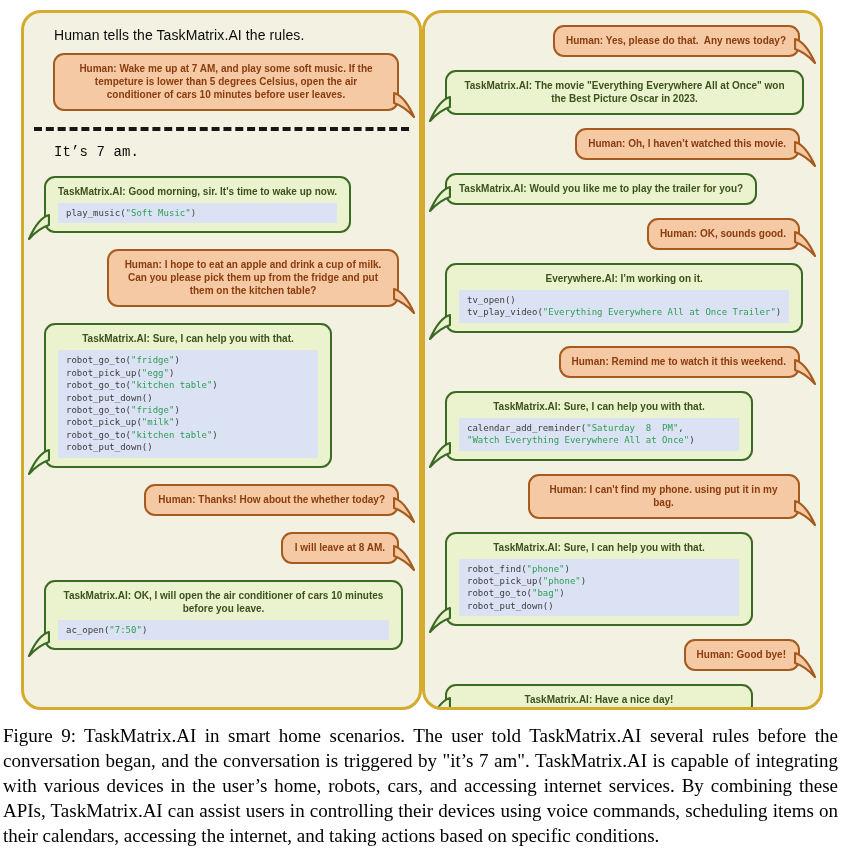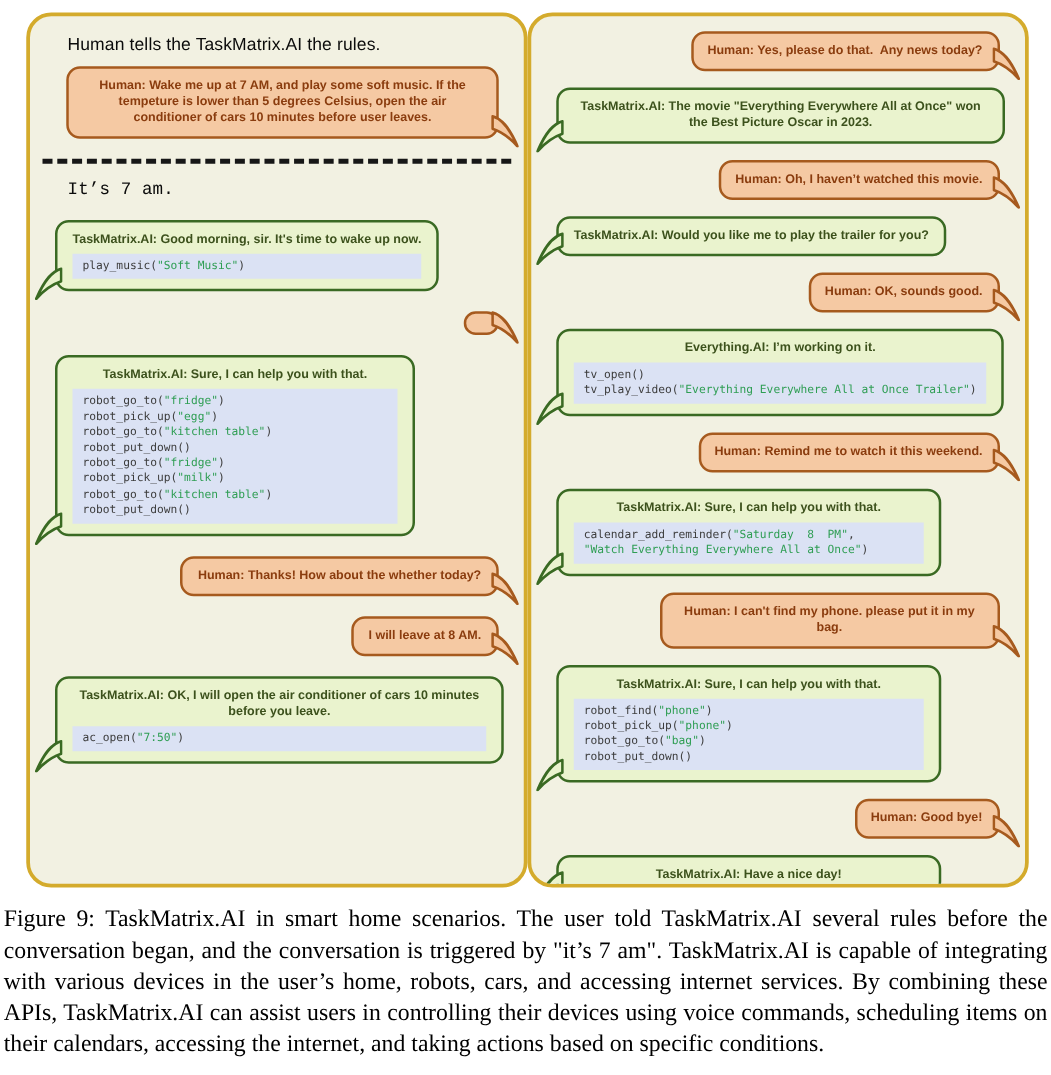--- a/index.html
+++ b/index.html
@@ -81,20 +81,21 @@
       <div class="panel-header trigger">It’s 7 am.</div>
       <div class="msgs">
           <div class="msg ai">
             <div class="bubble-text">TaskMatrix.AI: Good morning, sir. It's time to wake up now.</div>
             <pre class="code"><div><span>play_music(</span><span class="str">"Soft Music"</span><span>)</span></div></pre>
             <span class="tail"><svg viewBox="0 0 22 27" width="22" height="27">
                 <path d="M21 2 C 14 4, 8 10, 1 26 C 10 16, 18 13, 21 12 Z" stroke-width="2.2" stroke-linejoin="round"></path>
               </svg></span>
           </div>
           <div class="msg human">
+            <div class="bubble-text">Human: I hope to eat an apple and drink a cup of milk. Can you please pick them up from the fridge and put them on the kitchen table?</div>
             <span class="tail"><svg viewBox="0 0 22 27" width="22" height="27">
                 <path d="M1 2 C 8 4, 14 10, 21 26 C 12 16, 4 13, 1 12 Z" stroke-width="2.2" stroke-linejoin="round"></path>
               </svg></span>
           </div>
           <div class="msg ai">
             <div class="bubble-text">TaskMatrix.AI: Sure, I can help you with that.</div>
             <pre class="code"><div><span>robot_go_to(</span><span class="str">"fridge"</span><span>)</span></div><div><span>robot_pick_up(</span><span class="str">"egg"</span><span>)</span></div><div><span>robot_go_to(</span><span class="str">"kitchen table"</span><span>)</span></div><div><span>robot_put_down()</span></div><div><span>robot_go_to(</span><span class="str">"fridge"</span><span>)</span></div><div><span>robot_pick_up(</span><span class="str">"milk"</span><span>)</span></div><div><span>robot_go_to(</span><span class="str">"kitchen table"</span><span>)</span></div><div><span>robot_put_down()</span></div></pre>
             <span class="tail"><svg viewBox="0 0 22 27" width="22" height="27">
                 <path d="M21 2 C 14 4, 8 10, 1 26 C 10 16, 18 13, 21 12 Z" stroke-width="2.2" stroke-linejoin="round"></path>
               </svg></span>
@@ -147,41 +148,41 @@
                 <path d="M21 2 C 14 4, 8 10, 1 26 C 10 16, 18 13, 21 12 Z" stroke-width="2.2" stroke-linejoin="round"></path>
               </svg></span>
           </div>
           <div class="msg human">
             <div class="bubble-text">Human: OK, sounds good.</div>
             <span class="tail"><svg viewBox="0 0 22 27" width="22" height="27">
                 <path d="M1 2 C 8 4, 14 10, 21 26 C 12 16, 4 13, 1 12 Z" stroke-width="2.2" stroke-linejoin="round"></path>
               </svg></span>
           </div>
           <div class="msg ai">
-            <div class="bubble-text">Everything.AI: I’m working on it.</div>
+            <div class="bubble-text">Everywhere.AI: I’m working on it.</div>
             <pre class="code"><div><span>tv_open()</span></div><div><span>tv_play_video(</span><span class="str">"Everything Everywhere All at Once Trailer"</span><span>)</span></div></pre>
             <span class="tail"><svg viewBox="0 0 22 27" width="22" height="27">
                 <path d="M21 2 C 14 4, 8 10, 1 26 C 10 16, 18 13, 21 12 Z" stroke-width="2.2" stroke-linejoin="round"></path>
               </svg></span>
           </div>
           <div class="msg human">
             <div class="bubble-text">Human: Remind me to watch it this weekend.</div>
             <span class="tail"><svg viewBox="0 0 22 27" width="22" height="27">
                 <path d="M1 2 C 8 4, 14 10, 21 26 C 12 16, 4 13, 1 12 Z" stroke-width="2.2" stroke-linejoin="round"></path>
               </svg></span>
           </div>
           <div class="msg ai">
             <div class="bubble-text">TaskMatrix.AI: Sure, I can help you with that.</div>
             <pre class="code"><div><span>calendar_add_reminder(</span><span class="str">"Saturday  8  PM"</span><span>,</span></div><div><span class="str">"Watch Everything Everywhere All at Once"</span><span>)</span></div></pre>
             <span class="tail"><svg viewBox="0 0 22 27" width="22" height="27">
                 <path d="M21 2 C 14 4, 8 10, 1 26 C 10 16, 18 13, 21 12 Z" stroke-width="2.2" stroke-linejoin="round"></path>
               </svg></span>
           </div>
           <div class="msg human">
-            <div class="bubble-text">Human: I can't find my phone. please put it in my bag.</div>
+            <div class="bubble-text">Human: I can't find my phone. using put it in my bag.</div>
             <span class="tail"><svg viewBox="0 0 22 27" width="22" height="27">
                 <path d="M1 2 C 8 4, 14 10, 21 26 C 12 16, 4 13, 1 12 Z" stroke-width="2.2" stroke-linejoin="round"></path>
               </svg></span>
           </div>
           <div class="msg ai">
             <div class="bubble-text">TaskMatrix.AI: Sure, I can help you with that.</div>
             <pre class="code"><div><span>robot_find(</span><span class="str">"phone"</span><span>)</span></div><div><span>robot_pick_up(</span><span class="str">"phone"</span><span>)</span></div><div><span>robot_go_to(</span><span class="str">"bag"</span><span>)</span></div><div><span>robot_put_down()</span></div></pre>
             <span class="tail"><svg viewBox="0 0 22 27" width="22" height="27">
                 <path d="M21 2 C 14 4, 8 10, 1 26 C 10 16, 18 13, 21 12 Z" stroke-width="2.2" stroke-linejoin="round"></path>
               </svg></span>

